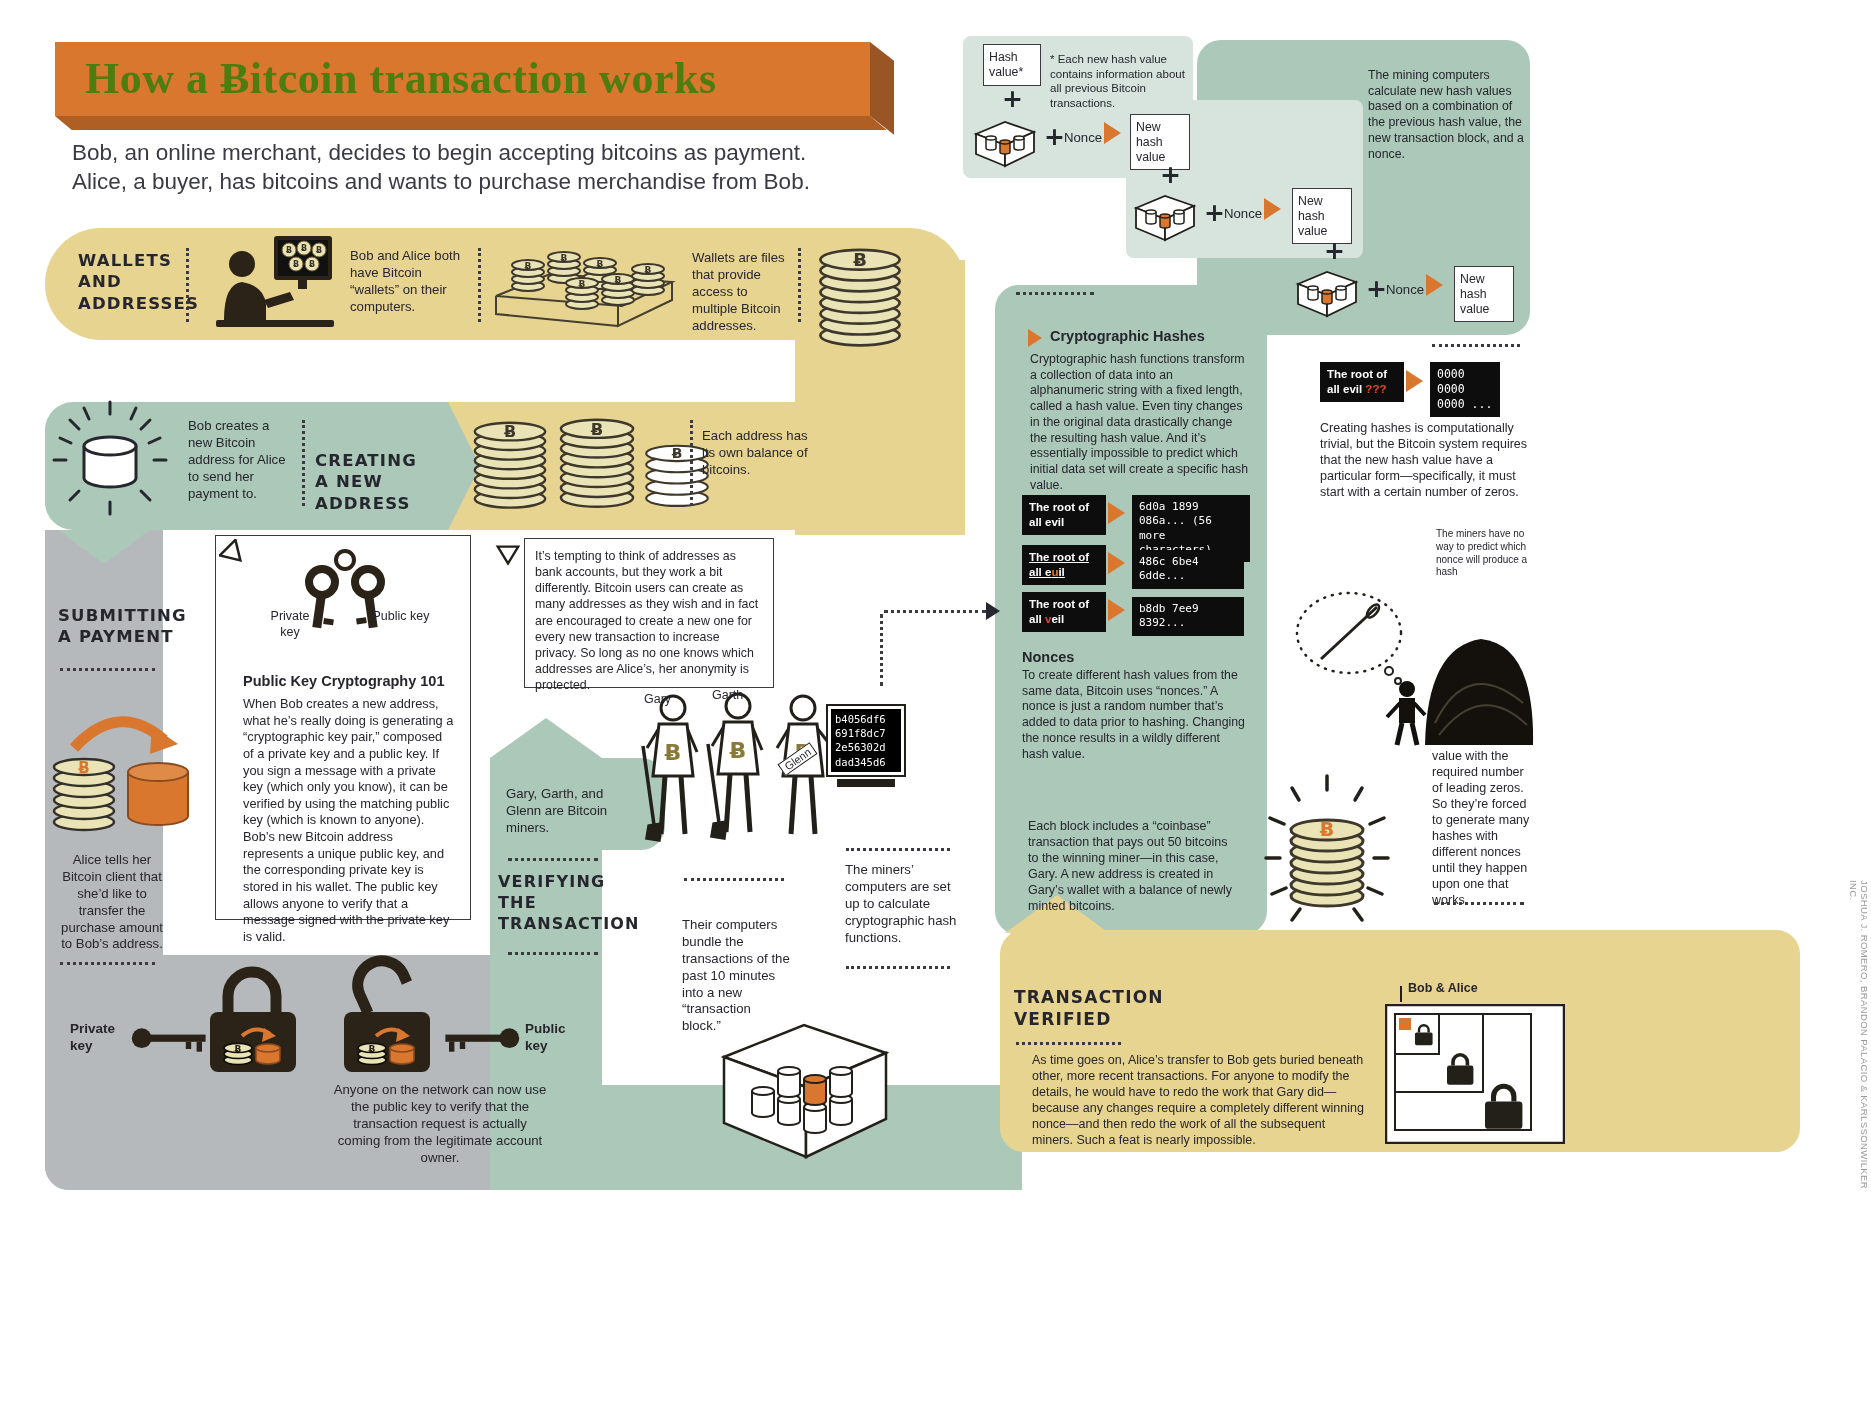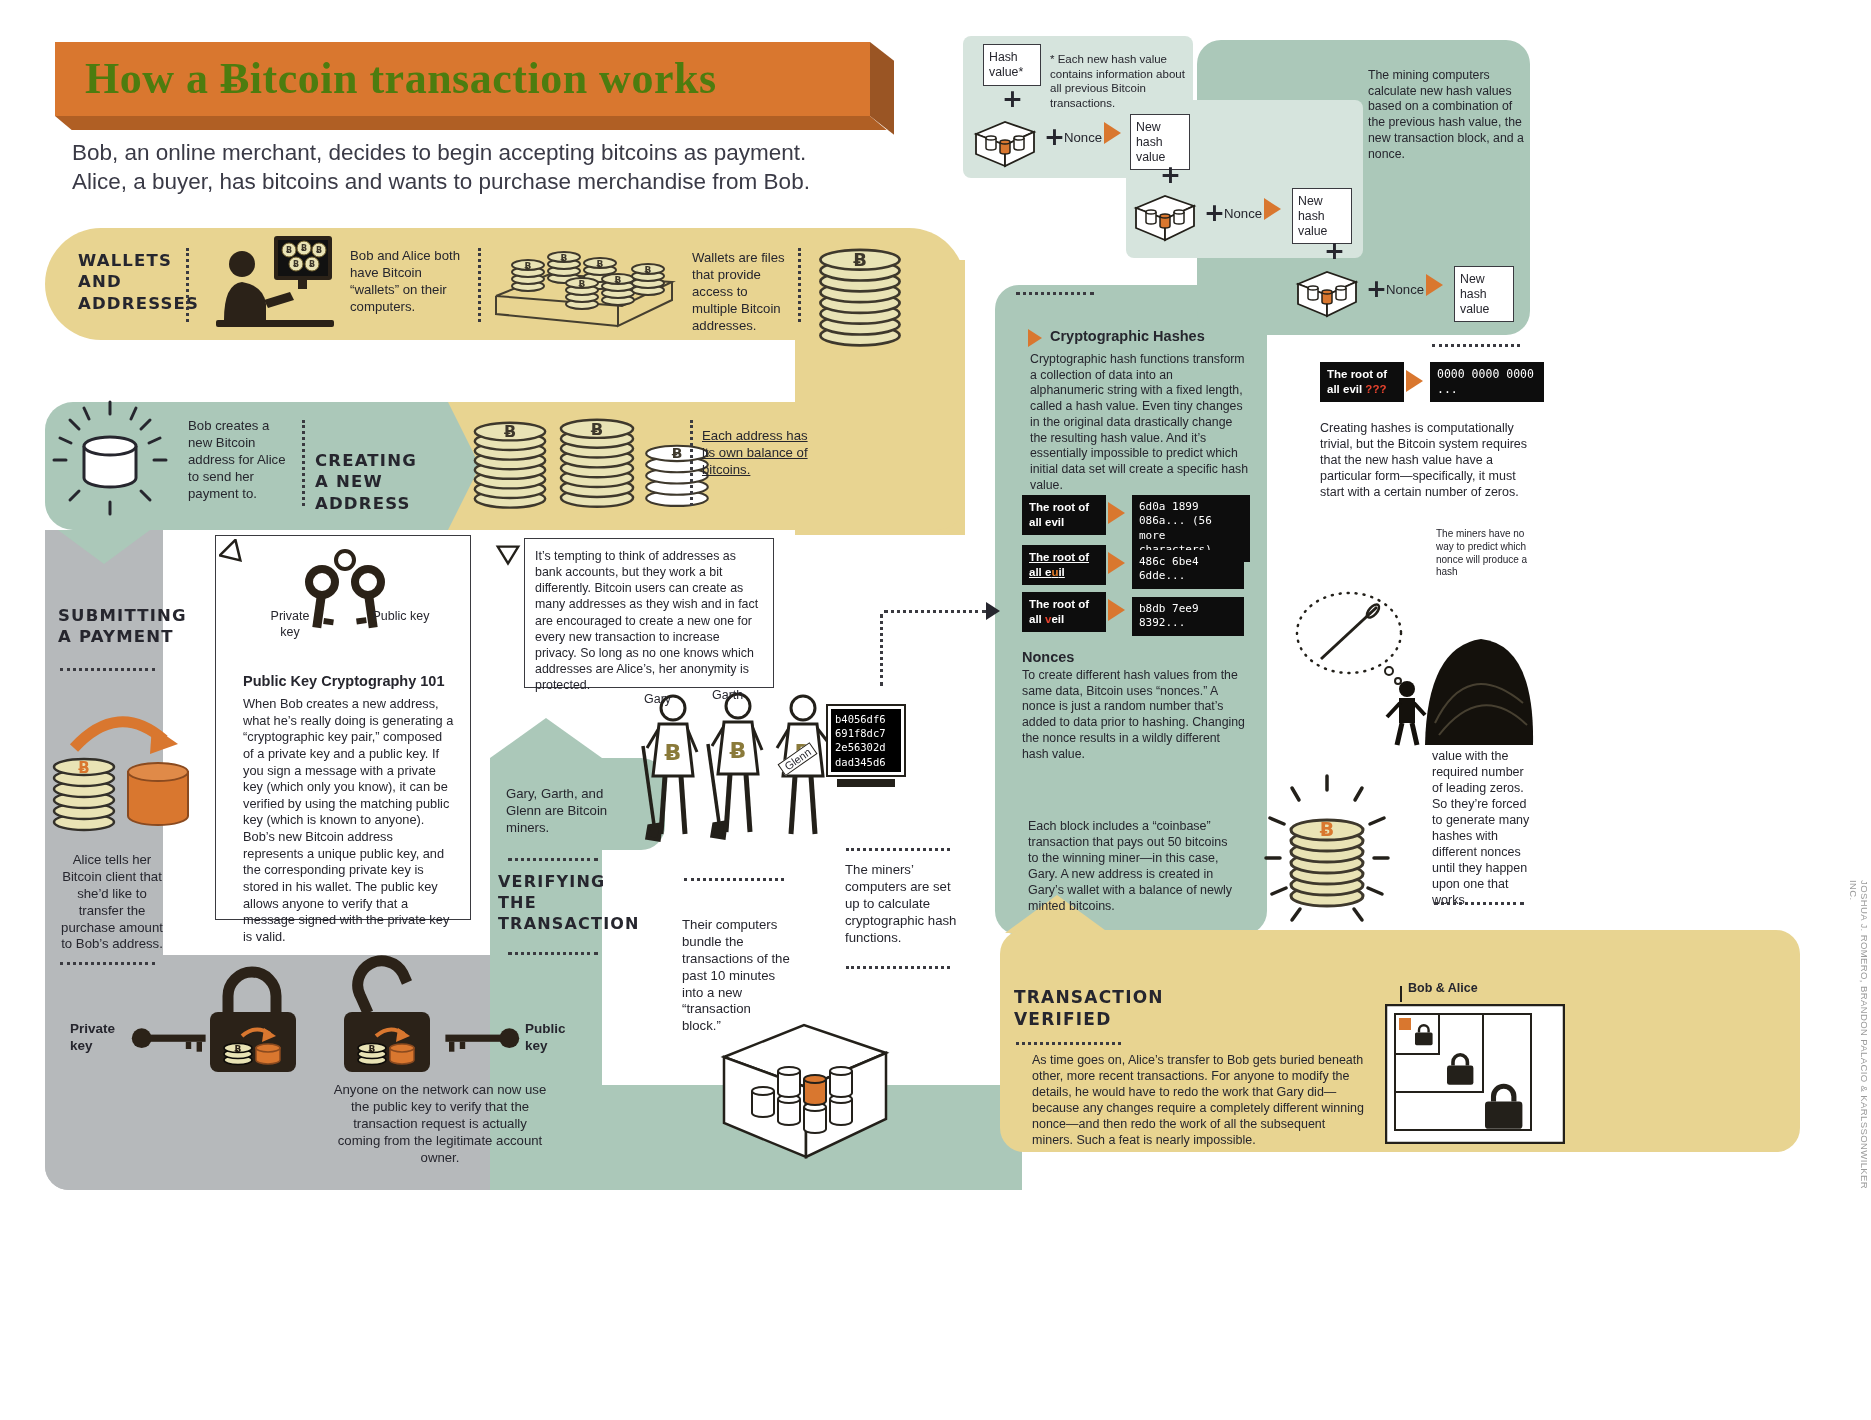--- a/index.html
+++ b/index.html
@@ -176,21 +176,21 @@
     <g fill="#ffffff" stroke="#3e382c" stroke-width="3">
       <ellipse cx="50" cy="106" rx="44" ry="11"></ellipse>
         <ellipse cx="50" cy="90" rx="44" ry="11"></ellipse>
       <ellipse cx="50" cy="74" rx="44" ry="11"></ellipse>
         <ellipse cx="50" cy="58" rx="44" ry="11"></ellipse>
       <ellipse cx="50" cy="42" rx="44" ry="11"></ellipse>
     </g>
     <text x="50" y="49" text-anchor="middle" font-size="20" font-weight="bold" fill="#3e382c" font-family="DejaVu Sans, sans-serif">Ƀ</text>
   </svg>
   <div class="dv" style="left:690px;top:420px;height:86px;"></div>
-  <div class="t" style="left:702px;top:428px;width:108px;text-decoration:underline;">Each address has its own balance of bitcoins.</div>
+  <div class="t" style="left:702px;top:428px;width:108px;">Each address has its own balance of bitcoins.</div>
 
   <div class="lbl" style="left:58px;top:605px;width:125px;">SUBMITTING A PAYMENT</div>
   <div class="dh" style="left:60px;top:668px;width:95px;"></div>
 
   <svg class="abs" style="left:46px;top:690px;" width="152" height="150" viewBox="0 0 152 150">
     <path d="M28 58 Q72 10 118 50" fill="none" stroke="#d9772f" stroke-width="11"></path>
     <polygon points="106,36 132,54 104,64" fill="#d9772f"></polygon>
     <g fill="#e9e3b5" stroke="#33302a" stroke-width="2.5">
       <ellipse cx="38" cy="132" rx="30" ry="8"></ellipse>
         <ellipse cx="38" cy="121" rx="30" ry="8"></ellipse>
@@ -484,21 +484,21 @@
   <div class="t" style="left:1022px;top:648px;width:200px;font-weight:bold;font-size:14.5px;">Nonces</div>
   <div class="t" style="left:1022px;top:668px;width:228px;font-size:12.3px;">To create different hash values from the same data, Bitcoin uses “nonces.” A nonce is just a random number that’s added to data prior to hashing. Changing the nonce results in a wildly different hash value.</div>
 
   <div class="dv" style="left:880px;top:614px;height:72px;"></div>
   <div class="dh" style="left:884px;top:610px;width:102px;"></div>
   <div class="abs" style="left:986px;top:602px;width:0;height:0;border-top:9px solid transparent;border-bottom:9px solid transparent;border-left:14px solid #26262e;"></div>
 
   <div class="dh" style="left:1432px;top:344px;width:88px;"></div>
   <div class="bb" style="left:1320px;top:362px;width:84px;"><span>The root of all evil </span><span class="hl-r">???</span></div>
   <div class="oarr" style="left:1406px;top:370px;"></div>
-  <div class="bb mono" style="left:1430px;top:362px;width:114px;font-size:11.5px;">0000 0000 0000 ...</div>
+  <div class="bb mono" style="left:1430px;top:362px;width:70px;font-size:11.5px;">0000 0000 0000 ...</div>
   <div class="t" style="left:1320px;top:420px;width:212px;font-size:12.5px;">Creating hashes is computationally trivial, but the Bitcoin system requires that the new hash value have a particular form—specifically, it must start with a certain number of zeros.</div>
 
   <div class="t" style="left:1436px;top:528px;width:100px;font-size:10px;">The miners have no way to predict which nonce will produce a hash</div>
   <svg class="abs" style="left:1285px;top:585px;" width="250" height="165" viewBox="0 0 250 165">
     <path d="M140 160 Q142 62 196 54 Q250 60 248 160 Z" fill="#14110c"></path>
     <path d="M150 138 Q182 72 238 118 M154 150 Q196 96 242 140" stroke="#474031" stroke-width="2" fill="none"></path>
     <circle cx="122" cy="104" r="8" fill="#14110c"></circle>
     <rect x="114" y="113" width="16" height="25" fill="#14110c"></rect>
     <path d="M117 138 L112 160 M127 138 L132 160" stroke="#14110c" stroke-width="5"></path>
     <path d="M115 118 L102 132 M129 118 L140 130" stroke="#14110c" stroke-width="4"></path>

